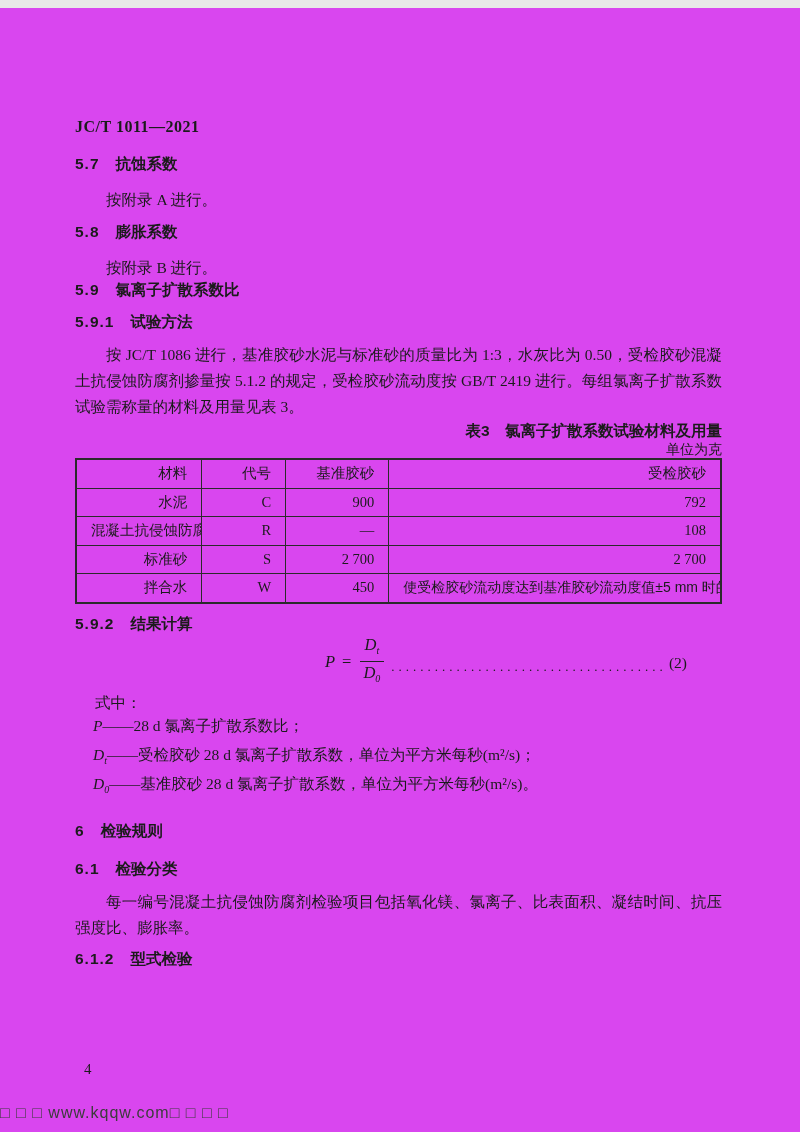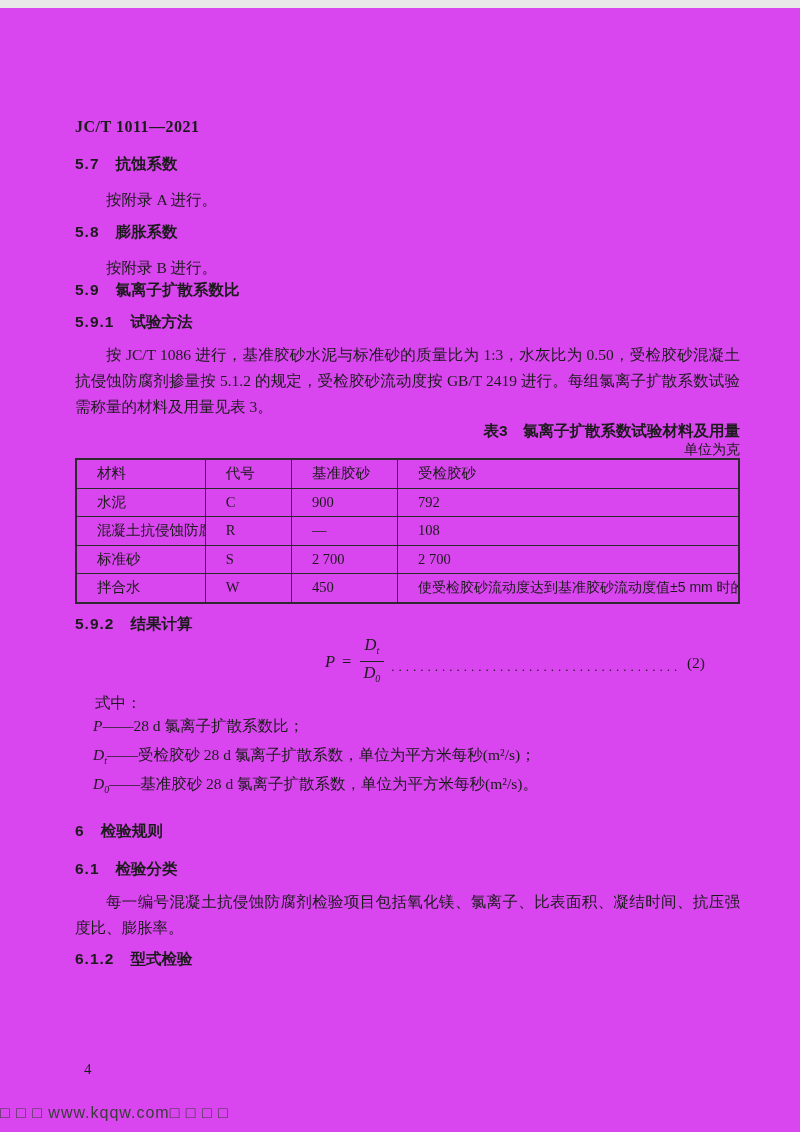--- a/index.html
+++ b/index.html
@@ -6,21 +6,21 @@
   .page {
     position:relative; width:800px; height:1132px; margin:8px auto;
     background:#d946ef; color:#1b1b1b; overflow:hidden;
     font-family:"Liberation Serif","DejaVu Serif",serif;
     font-size:15.5px;
   }
   .doc-header {
     position:absolute; left:75px; top:110px;
     font-weight:bold; font-size:16px; letter-spacing:0.5px;
   }
-  .content { position:absolute; left:75px; right:60px; top:146px; }
+  .content { position:absolute; left:75px; right:78px; top:146px; }
 
   .h1,.h2,.h3 {
     font-family:"Liberation Sans","DejaVu Sans",sans-serif;
     font-weight:bold; font-size:15.5px; line-height:20px; height:20px;
   }
   .h2 .hnum,.h1 .hnum,.h3 .hnum { margin-right:16px; letter-spacing:1px; }
 
   .para {
     margin:0; line-height:26px; text-indent:2em; text-align:justify;
   }
@@ -42,22 +42,22 @@
     margin-top:0; text-align:right; font-weight:bold;
     font-family:"Liberation Sans","DejaVu Sans",sans-serif;
     font-size:15.5px; line-height:22px; height:22px;
   }
   .unit-note { text-align:right; font-size:14px; line-height:16px; height:16px; }
   table.t3 {
     width:100%; border-collapse:collapse; border:2px solid #2b2b2b;
     font-size:14.5px; table-layout:fixed;
   }
   table.t3 th, table.t3 td {
-    border:1px solid #2b2b2b; height:27.5px; text-align:left;
-    font-weight:normal; padding:0 20px; overflow:hidden; white-space:nowrap;
+    border:1px solid #2b2b2b; height:27.5px; text-align:right;
+    font-weight:normal; padding:0 14px; overflow:hidden; white-space:nowrap;
   }
   td.cell-long { text-align:left; font-weight:bold; font-family:"Liberation Sans","DejaVu Sans",sans-serif; font-size:14px; padding-left:5px; }
 
   .formula-row {
     margin-top:4px; display:flex; align-items:center;
     padding-left:250px; padding-right:35px; height:48px;
   }
   .formula-lhs { display:flex; align-items:center; font-size:16.5px; }
   .fvar { font-style:italic; }
   .feq { margin:0 7px; }

